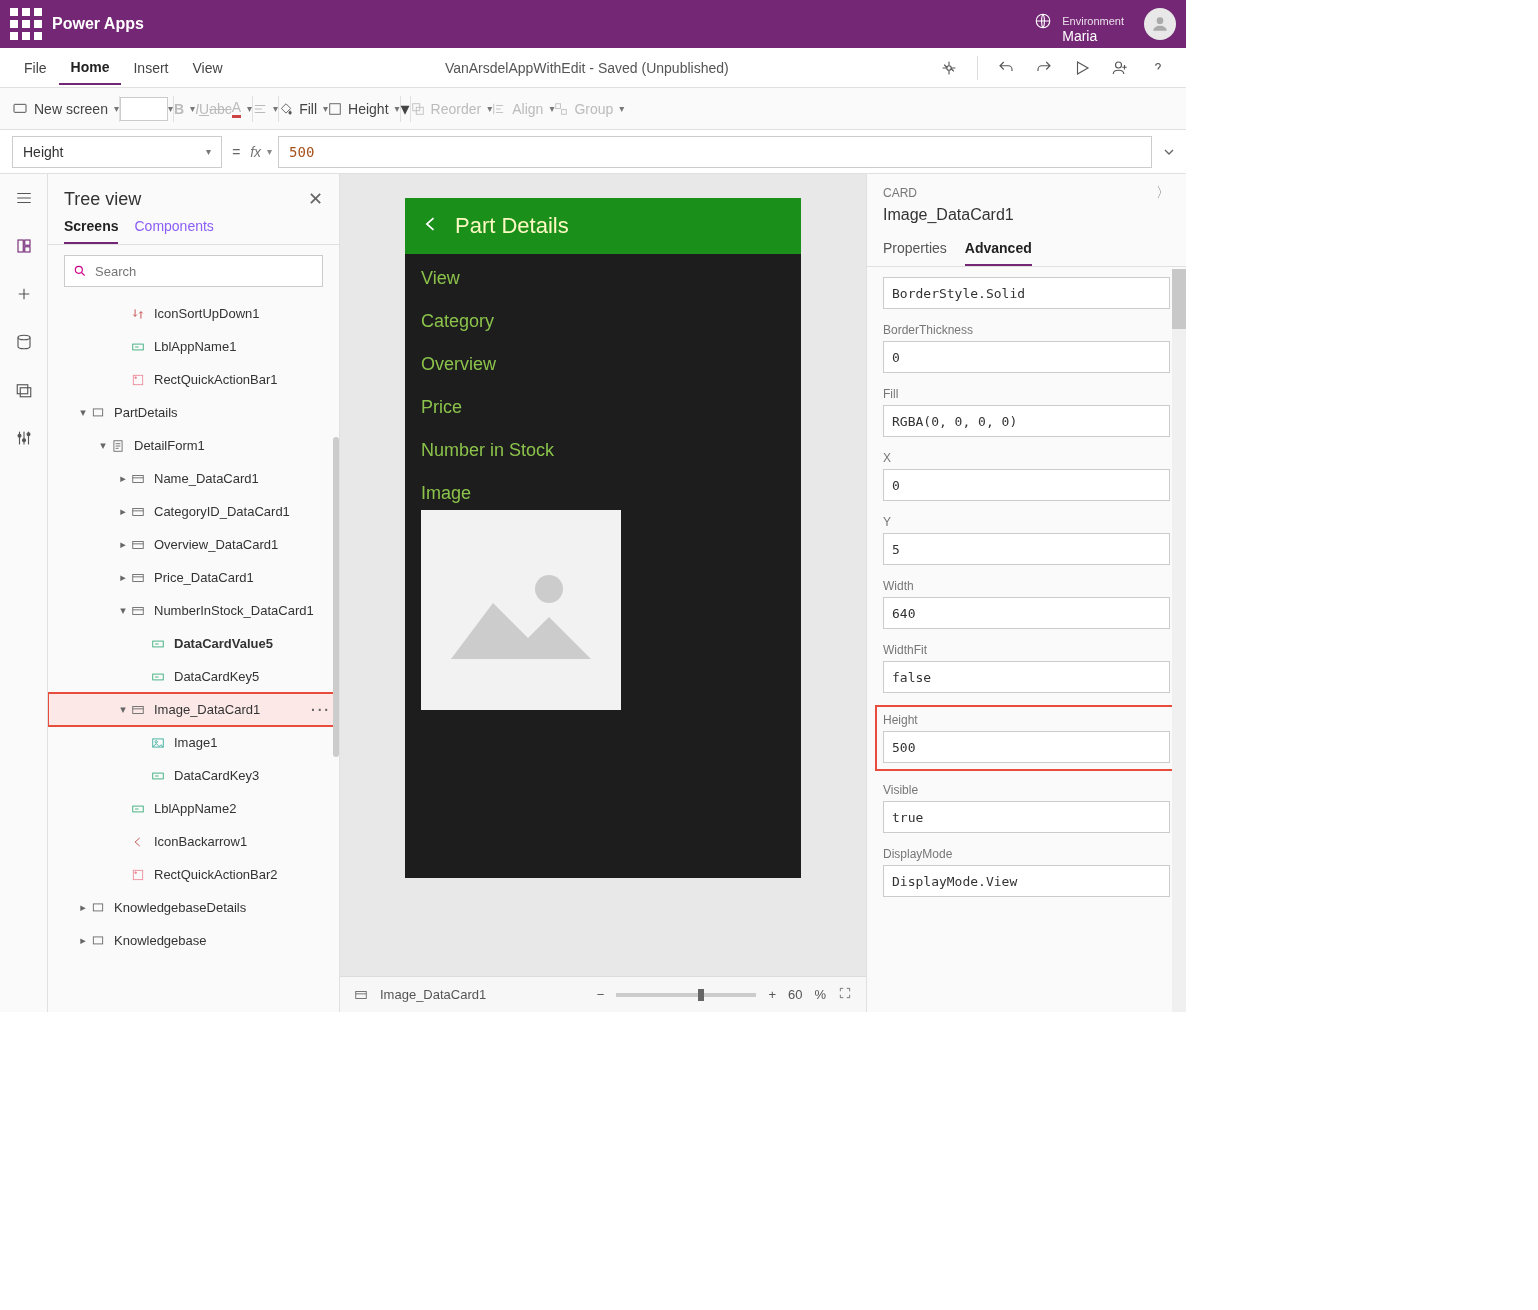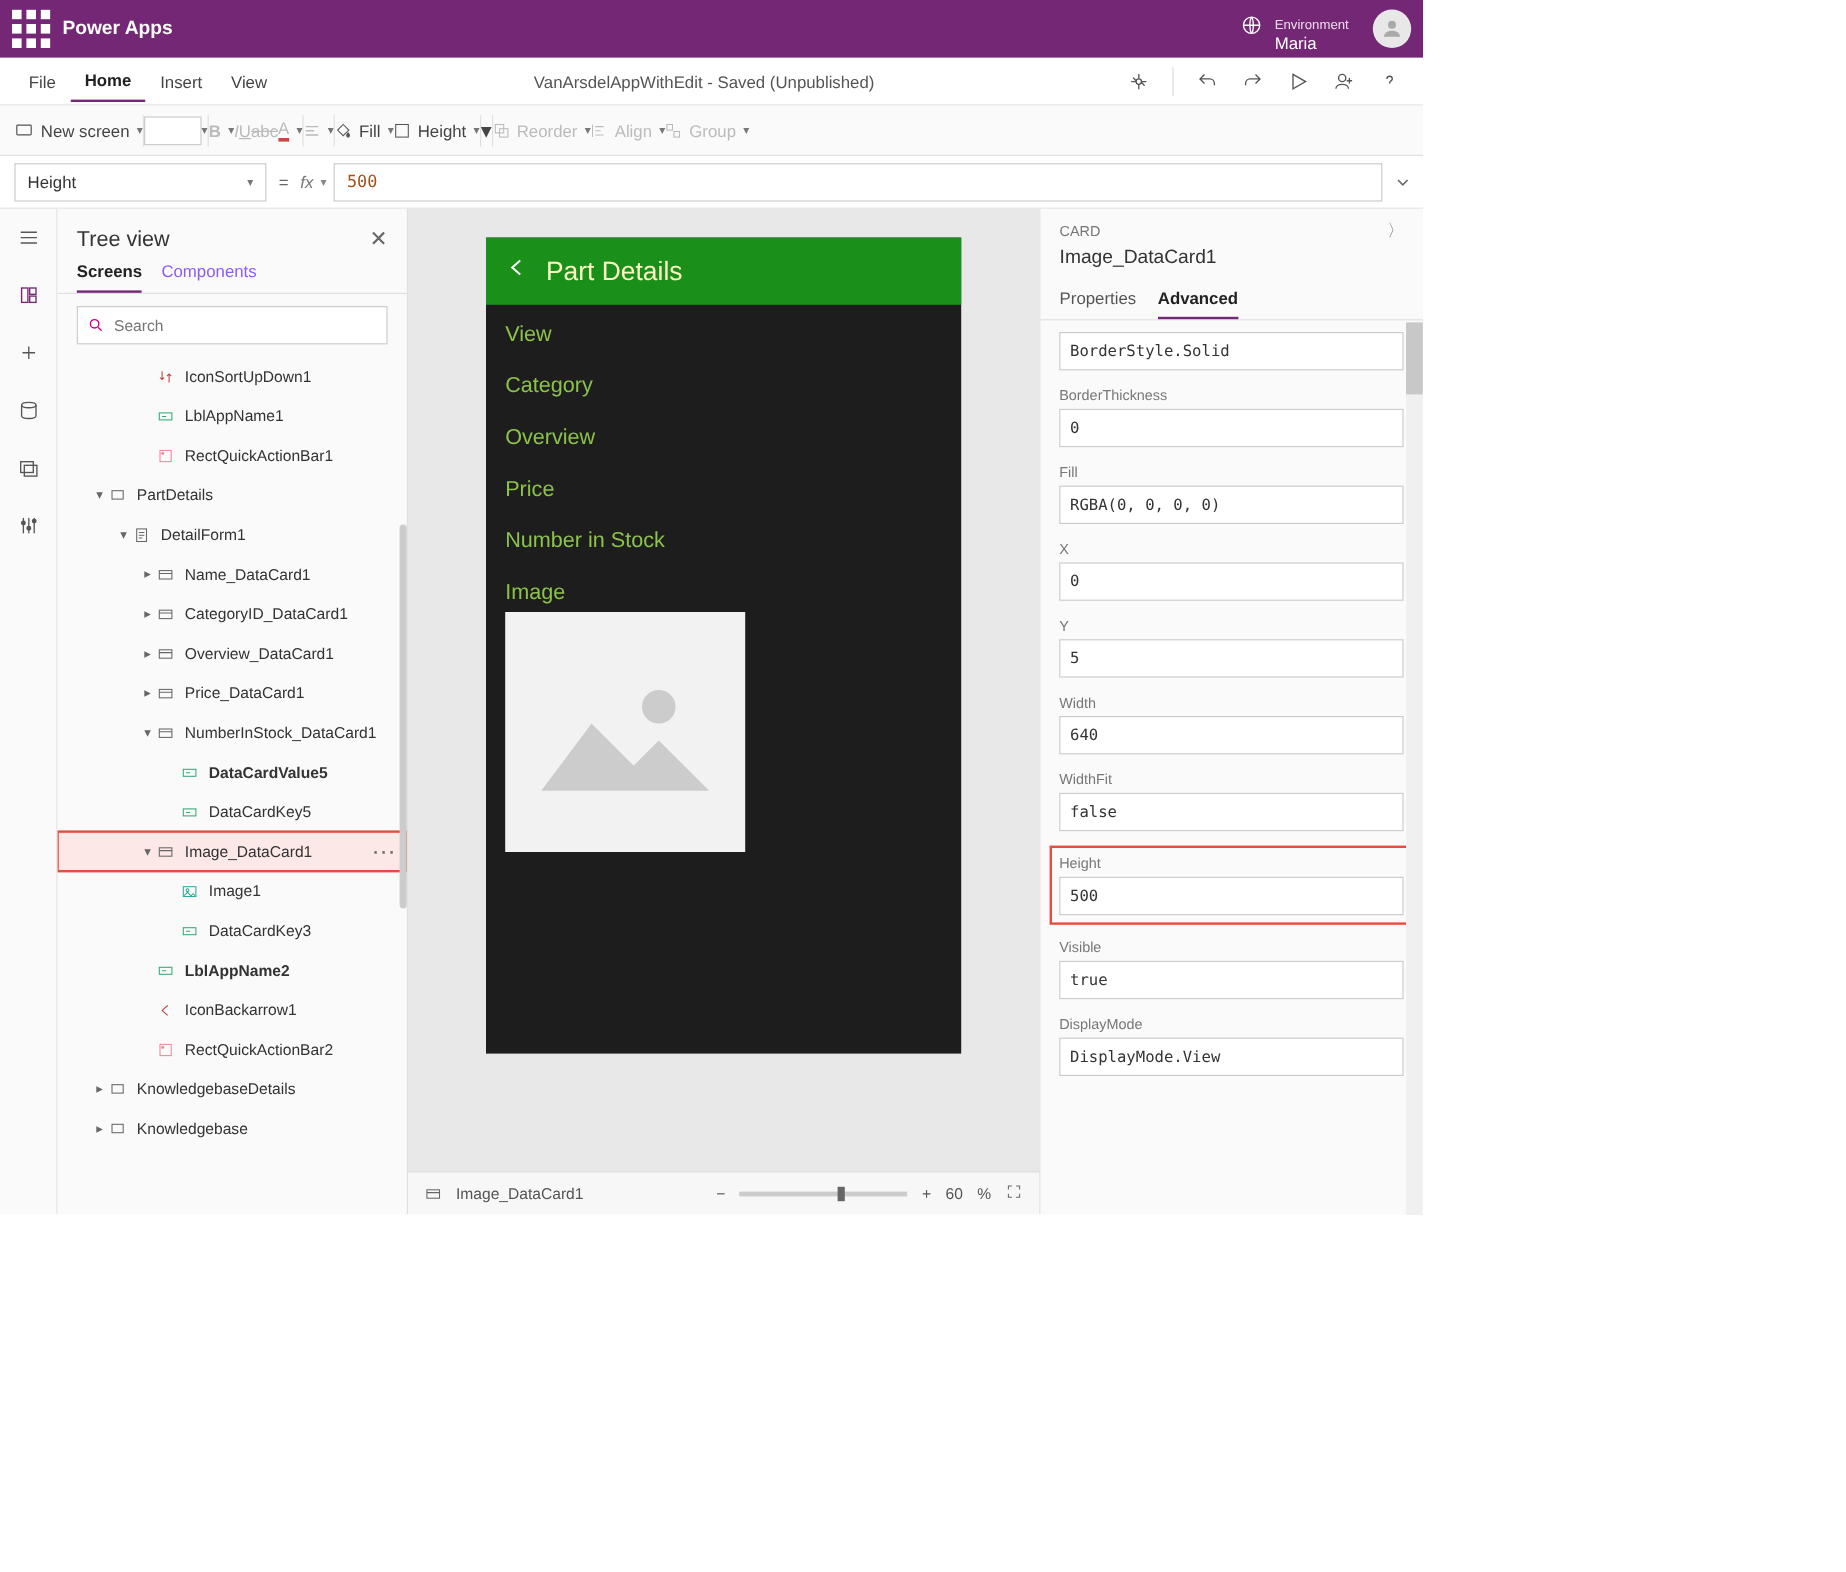--- a/index.html
+++ b/index.html
@@ -493,21 +493,21 @@
         <div class="tree-row" style="padding-left: 88px;">
           <span class="tree-chevron"></span>
           <span class="tree-icon">
             <svg viewBox="0 0 24 24" stroke="#3a7" fill="none" stroke-width="1.5">
               <rect x="3" y="7" width="18" height="10"></rect>
               <path d="M7 12h6"></path>
             </svg>
           </span>
           <span class="tree-label">DataCardKey3</span>
         </div>
-        <div class="tree-row" style="padding-left: 68px; font-weight: bold;">
+        <div class="tree-row" style="padding-left: 68px;">
           <span class="tree-chevron"></span>
           <span class="tree-icon">
             <svg viewBox="0 0 24 24" stroke="#3a7" fill="none" stroke-width="1.5">
               <rect x="3" y="7" width="18" height="10"></rect>
               <path d="M7 12h6"></path>
             </svg>
           </span>
           <span class="tree-label">LblAppName2</span>
         </div>
         <div class="tree-row" style="padding-left: 68px;">

